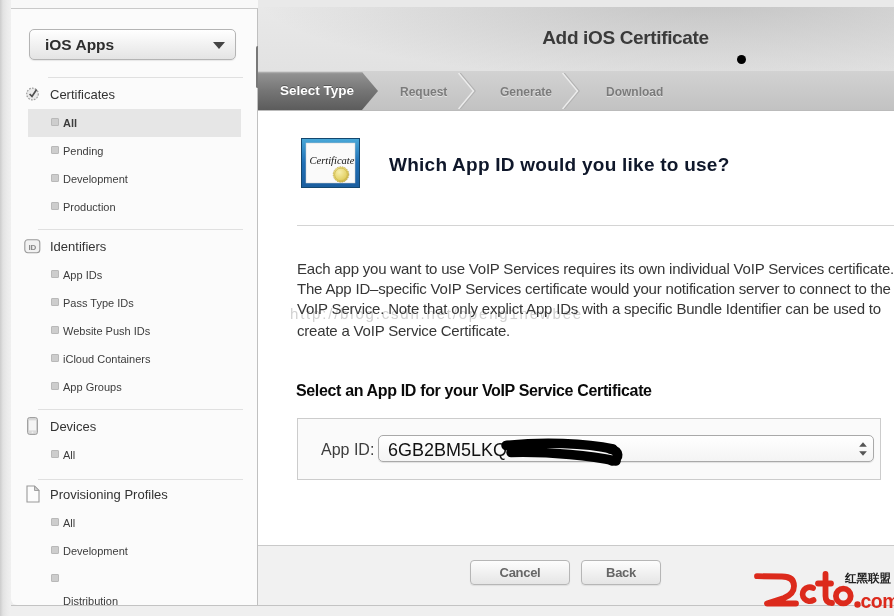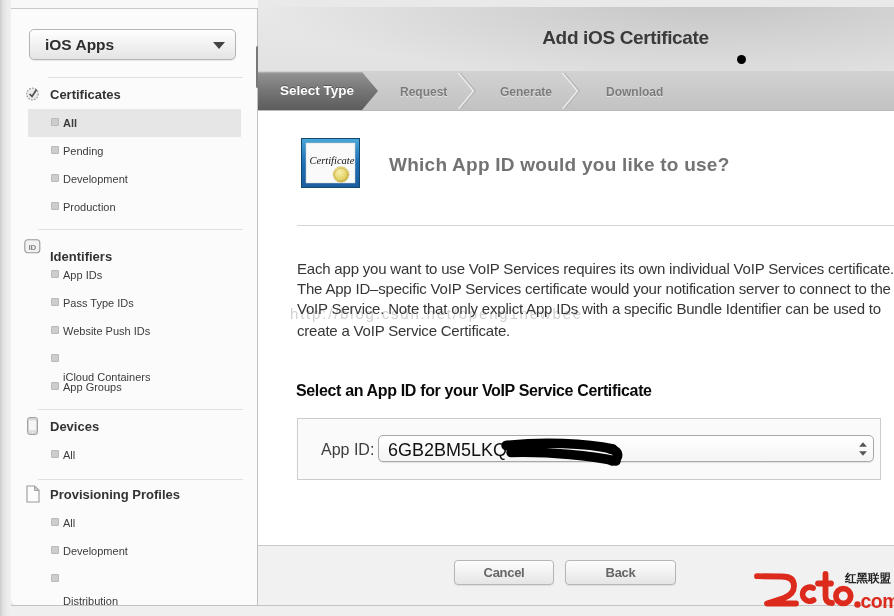--- a/index.html
+++ b/index.html
@@ -16,60 +16,60 @@
 #scrollthumb { left:256px; top:46px; width:3px; height:42px; background:#787878; border-radius:2px; }
 
 #iosapps { left:29px; top:29px; width:207px; height:31px; border:1px solid #b4b4b4; border-radius:5px;
   background:linear-gradient(#ffffff,#f3f3f3 45%,#e4e4e4); box-shadow:0 1px 1px rgba(0,0,0,0.08);
   font-weight:bold; font-size:15.5px; color:#2e2e2e; line-height:29px; padding-left:15px; }
 #iosapps .tri { position:absolute; right:10px; top:12px; width:0; height:0;
   border-left:6px solid transparent; border-right:6px solid transparent; border-top:7px solid #444; }
 
 .sdiv { left:38px; width:205px; height:1px; background:#e0e0e0; }
 
-.shead { font-weight:bold; font-size:13px; color:#333; left:50px; height:16px; line-height:16px; }
+.shead { font-weight:normal; font-size:13px; color:#333; left:50px; height:16px; line-height:16px; }
 .sitem { font-size:11px; color:#3c3c3c; left:63px; height:16px; line-height:16px; }
 .bullet { left:51px; width:8px; height:8px; background:#cdcdcd; border:1px solid #b9b9b9; border-radius:1px; }
 #allrow { left:28px; top:109px; width:213px; height:28px; background:#e6e6e6; }
 .sicon { left:24px; }
 #mhead { left:258px; top:0; width:636px; height:71px;
   background:radial-gradient(ellipse 640px 120px at 72% -8%, rgba(95,95,95,0.28), rgba(95,95,95,0) 72%), linear-gradient(#e9e9e9,#e2e2e2); border-top:1px solid #c6c6c6; }
 #mhead-topstrip { left:258px; top:0; width:636px; height:7px; background:#e9e9e9; }
 #mtitle { left:258px; top:27px; width:735px; text-align:center; font-size:19px; font-weight:bold; color:#3a3a3a; letter-spacing:-0.35px; }
 #blackdot { left:736.5px; top:54.5px; width:9px; height:9px; border-radius:50%; background:#000; }
 
 #pbar { left:258px; top:71px; width:636px; height:40px;
   background:linear-gradient(#d2d2d2,#c2c2c2); border-bottom:1px solid #bbbbbb; }
 #stype { left:258px; top:72px; width:104px; height:38px;
   color:#fff; font-weight:bold; font-size:13.5px;
   line-height:38px; padding-left:22px; text-shadow:0 -1px 0 rgba(0,0,0,0.3); }
 .pstep { top:85px; font-size:12px; font-weight:bold; color:#7b7b7b; text-shadow:0 1px 0 rgba(255,255,255,0.5); }
 
 
 #content { left:258px; top:111px; width:636px; height:434px; background:#fff; }
 
-#h1 { left:389px; top:154px; font-size:19px; font-weight:bold; color:#737373; letter-spacing:0.25px; }
+#h1 { left:389px; top:154px; font-size:19px; font-weight:bold; color:#0f172a; letter-spacing:0.25px; }
 #divider { left:297px; top:225px; width:597px; height:1px; background:#d4d4d4; }
 .para { left:297px; white-space:nowrap; font-size:15px; color:#363636; letter-spacing:-0.2px; }
 #watermark1 { left:290px; top:305px; font-size:15px; color:#d2d2d2; letter-spacing:1.8px; white-space:nowrap; }
 #subhead { left:296px; top:382px; font-size:16px; font-weight:bold; color:#0a0a0a; letter-spacing:-0.35px; }
 
 #formbox { left:297px; top:418px; width:584px; height:62px; background:#fafafa; border:1px solid #cccccc; }
 #appidlbl { left:321px; top:441px; font-size:16px; color:#3d3d3d; }
 #select { left:378px; top:435px; width:496px; height:27px; background:linear-gradient(#ffffff,#f4f4f4);
   border:1px solid #a9a9a9; border-radius:5px; box-shadow:0 1px 1px rgba(0,0,0,0.1);
   font-size:18px; color:#111; line-height:28px; padding-left:9px; }
 
 
 #footer { left:258px; top:545px; width:636px; height:60px; background:#f1f1f1; border-top:1px solid #c9c9c9; }
 .btn { top:560px; height:25px; border-radius:4px; font-size:13px; font-weight:bold; text-align:center; line-height:24px; letter-spacing:-0.3px; }
 .btn.gray { background:linear-gradient(#fdfdfd,#e5e5e5); border:1px solid #b6b6b6; color:#666;
-  box-shadow:0 1px 1px rgba(0,0,0,0.08); }
+  box-shadow:0 1px 1px rgba(0,0,0,0.08);margin-left:16px; }
 #btn-cancel { left:454px; width:100px; }
-#btn-back { left:565px; width:111px; }
+#btn-back { left:565px; width:80px; }
 #btn-continue { left:678px; width:99px; height:26px; background:linear-gradient(#4aa3ea,#1c6ecb);
   border:1px solid #1a5cae; color:#fff; font-size:12.5px; line-height:25px; text-shadow:0 -1px 0 rgba(0,0,0,0.25); }
 
 #pagebottom { left:11px; top:605px; width:883px; height:11px; background:#efefef; border-top:1px solid #c3c3c3; }
 #leftstrip { left:0; top:0; width:11px; height:616px; background:linear-gradient(90deg,#cccccc 0px,#e2e2e2 3px,#ebebeb 7px,#f0f0f0 11px); }
 </style>
 </head>
 <body>
 <div id="page">
 
@@ -92,29 +92,29 @@
   <div class="abs bullet" style="top:174px;"></div>
   <div class="abs sitem" style="top:171px;">Development</div>
   <div class="abs bullet" style="top:202px;"></div>
   <div class="abs sitem" style="top:199px;">Production</div>
 
   <div class="abs sdiv" style="top:229px;"></div>
   <svg class="abs sicon" style="top:239px; left:24px;" width="17" height="15" viewBox="0 0 17 15">
     <rect x="0.8" y="0.8" width="15" height="13" rx="3" fill="#f2f2f2" stroke="#999" stroke-width="1.1"></rect>
     <text x="8.4" y="11" text-anchor="middle" font-family="Liberation Sans, sans-serif" font-weight="bold" font-size="8" fill="#888">ID</text>
   </svg>
-  <div class="abs shead" style="top:249px;">Identifiers</div>
+  <div class="abs shead" style="top:239px;">Identifiers</div>
   <div class="abs bullet" style="top:270px;"></div>
   <div class="abs sitem" style="top:267px;">App IDs</div>
   <div class="abs bullet" style="top:298px;"></div>
   <div class="abs sitem" style="top:295px;">Pass Type IDs</div>
   <div class="abs bullet" style="top:326px;"></div>
   <div class="abs sitem" style="top:323px;">Website Push IDs</div>
   <div class="abs bullet" style="top:354px;"></div>
-  <div class="abs sitem" style="top:369px;">iCloud Containers</div>
+  <div class="abs sitem" style="top:351px;">iCloud Containers</div>
   <div class="abs bullet" style="top:382px;"></div>
   <div class="abs sitem" style="top:379px;">App Groups</div>
 
   <div class="abs sdiv" style="top:409px;"></div>
   <svg class="abs sicon" style="top:417px; left:27px;" width="11" height="18" viewBox="0 0 11 18">
     <rect x="0.6" y="0.6" width="9.8" height="16.8" rx="2" fill="#d9d9d9" stroke="#9a9a9a" stroke-width="1"></rect>
     <rect x="2" y="3.4" width="7" height="10" fill="#f5f5f5"></rect>
     <circle cx="5.5" cy="15.4" r="0.9" fill="#f0f0f0"></circle>
   </svg>
   <div class="abs shead" style="top:419px;">Devices</div>

